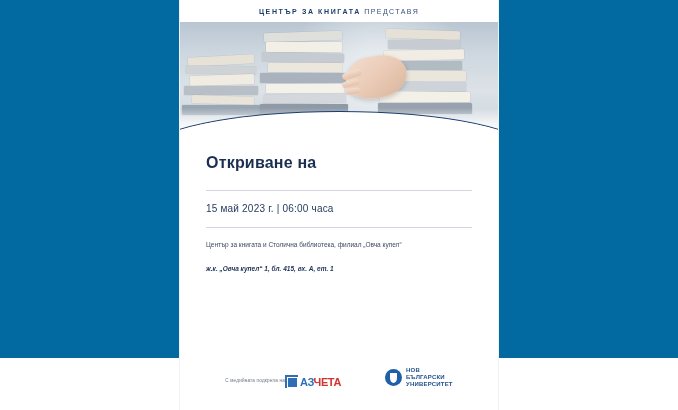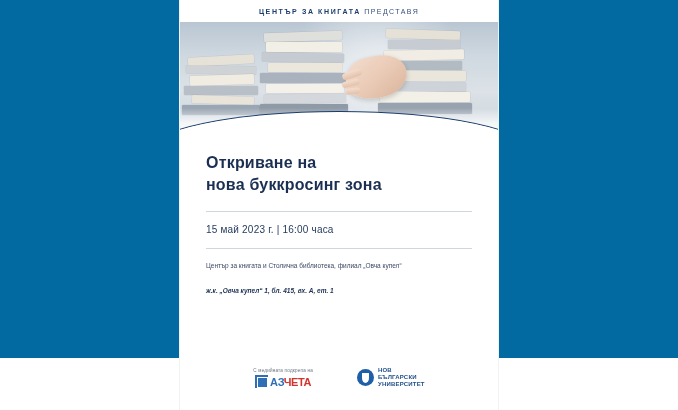--- a/index.html
+++ b/index.html
@@ -161,21 +161,21 @@
     right: 0;
     bottom: 22px;
     display: flex;
     align-items: flex-end;
     justify-content: center;
     gap: 44px;
     padding: 0 26px;
   }
   .logo-block {
     display: flex;
-    flex-direction: column;
+    flex-direction: row;
     align-items: center;
   }
   .support-text {
     font-size: 4.6px;
     color: #6d7682;
     margin-bottom: 2px;
     letter-spacing: 0.2px;
   }
   .azcheta {
     display: flex;
@@ -282,26 +282,25 @@
         <div class="finger" style="left:-2px; top:27px; width:15px; height:6px; transform:rotate(4deg);"></div>
       </div>
 
       <div class="photo-fade"></div>
       <div class="photo-curve"></div>
     </div>
 
     <div class="body">
       <div class="title">
         <div>Откриване на</div>
-        <div>нова буккросинг зона</div>
       </div>
 
       <div class="divider"></div>
 
-      <div class="datetime">15 май 2023 г. | 16:00 часа</div>
+      <div class="datetime">15 май 2023 г. | 06:00 часа</div>
 
       <div class="divider2"></div>
 
       <div class="org-value">Център за книгата и Столична библиотека, филиал „Овча купел“</div>
 
       <div class="address">ж.к. „Овча купел“ 1, бл. 415, вх. А, ет. 1</div>
     </div>
 
     <div class="footer">
       <div class="logo-block">

